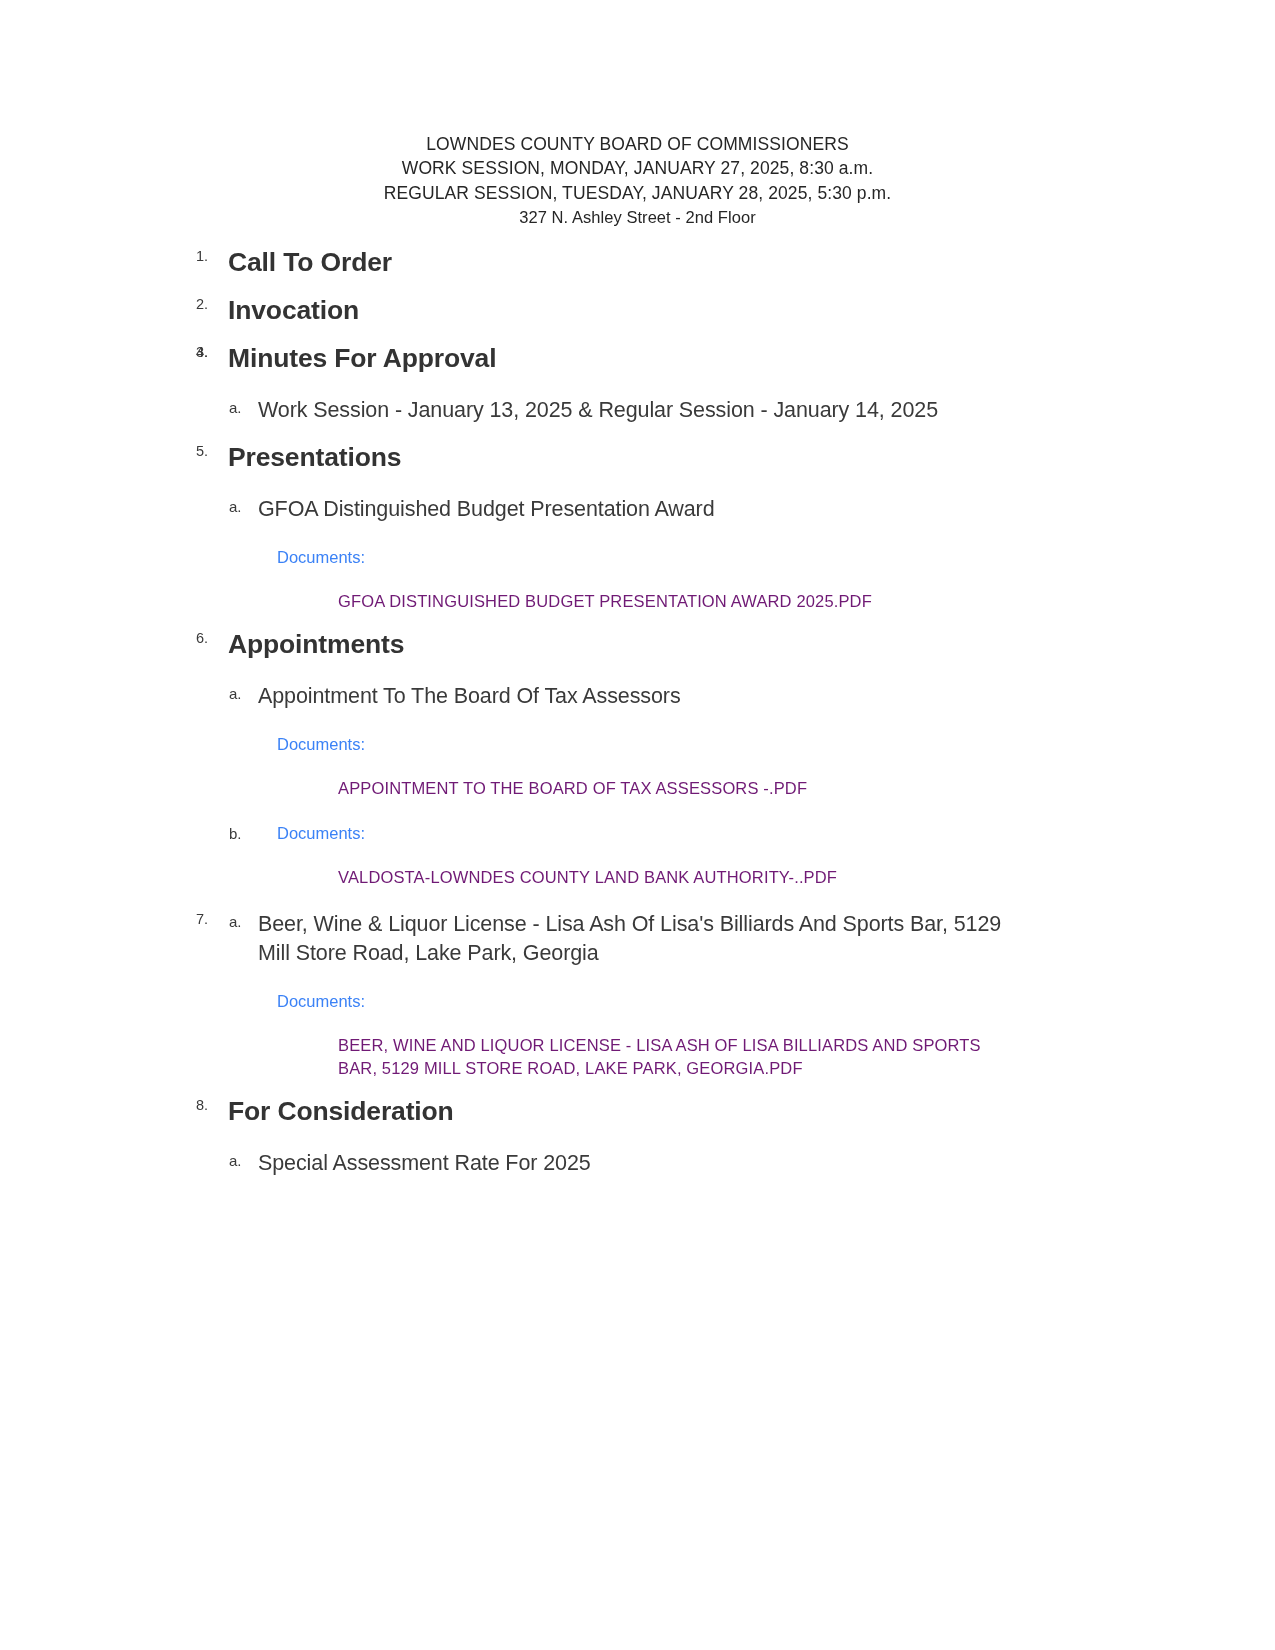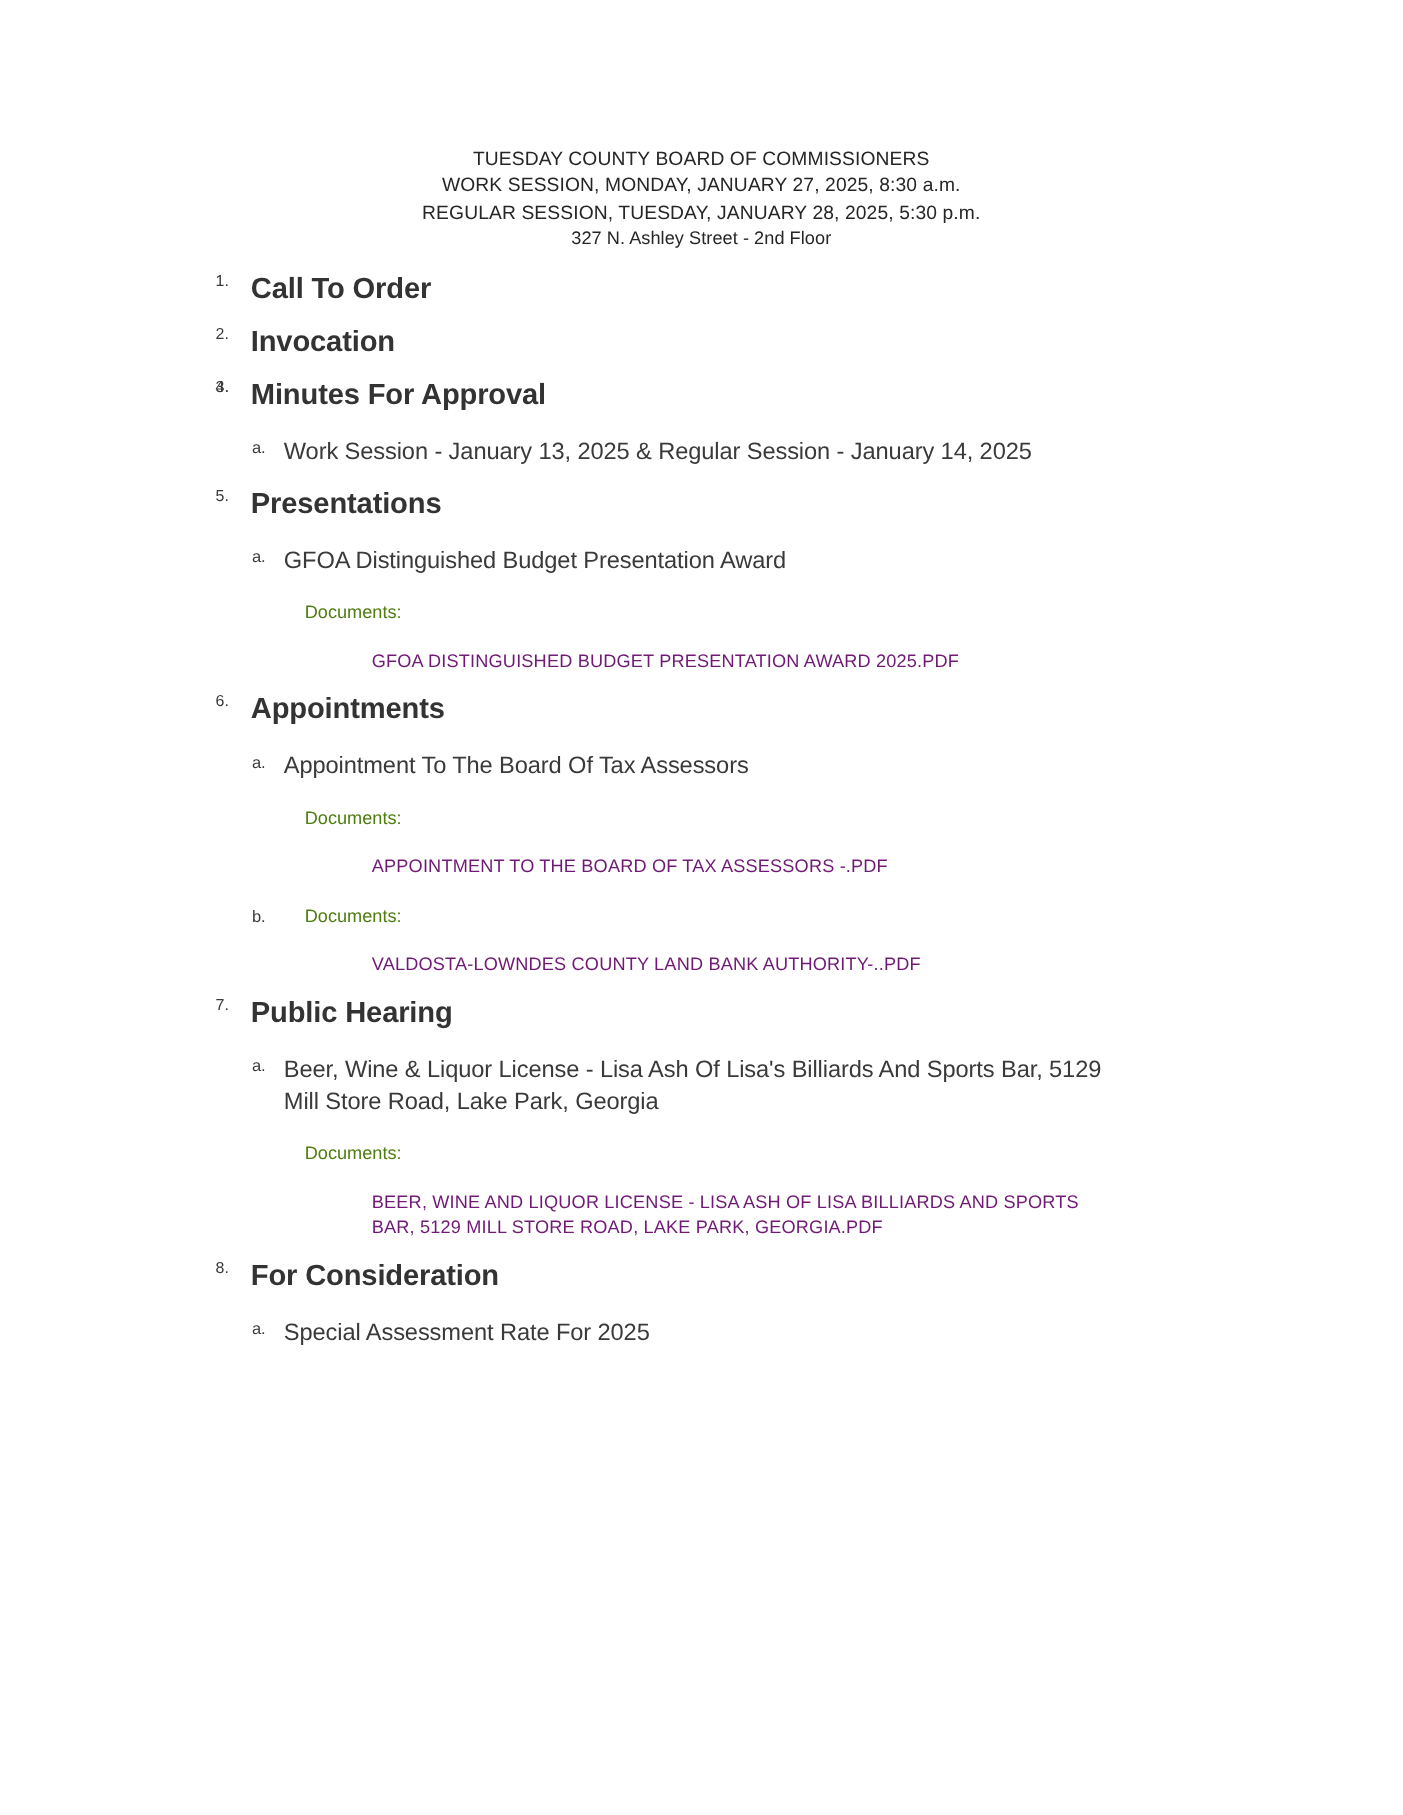--- a/index.html
+++ b/index.html
@@ -106,21 +106,21 @@
     max-width: 745px;
   }
 
   
   .docs-label {
     display: block;
     margin-top: 23px;
     padding-left: 277px;
     font-size: 16.5px;
     line-height: 20px;
-    color: #4d7c0f;
+    color: #3b82f6;
   }
 
   
   .doc-link {
     display: block;
     margin-top: 23px;
     padding-left: 338px;
     font-size: 16.5px;
     line-height: 22.5px;
     color: #701a75;
@@ -131,21 +131,21 @@
   .doc-link.wrap {
     max-width: 672px;
   }
 </style>
 </head>
 <body>
 
 <div class="page">
 
   <div class="doc-header">
-    <div class="hline">TUESDAY COUNTY BOARD OF COMMISSIONERS</div>
+    <div class="hline">LOWNDES COUNTY BOARD OF COMMISSIONERS</div>
     <div class="hline">WORK SESSION, MONDAY, JANUARY 27, 2025, 8:30 a.m.</div>
     <div class="hline">REGULAR SESSION, TUESDAY, JANUARY 28, 2025, 5:30 p.m.</div>
     <div class="hline addr">327 N. Ashley Street - 2nd Floor</div>
   </div>
 
   <ol class="agenda" id="agenda-root">
       <li class="item">
         <div class="lvl1">
           <span class="marker">1.</span>
           <span class="heading">Call To Order</span>
@@ -197,21 +197,20 @@
         <a class="doc-link" href="#">APPOINTMENT TO THE BOARD OF TAX ASSESSORS -.PDF</a>
         <div class="lvl2">
           <span class="marker">b.</span>
         </div>
         <div class="docs-label">Documents:</div>
         <a class="doc-link" href="#">VALDOSTA-LOWNDES COUNTY LAND BANK AUTHORITY-..PDF</a>
       </li>
       <li class="item">
         <div class="lvl1">
           <span class="marker">7.</span>
-          <span class="heading">Public Hearing</span>
         </div>
         <div class="lvl2">
           <span class="marker">a.</span>
           <span class="text">Beer, Wine &amp; Liquor License - Lisa Ash Of Lisa's Billiards And Sports Bar, 5129 Mill Store Road, Lake Park, Georgia</span>
         </div>
         <div class="docs-label">Documents:</div>
         <a class="doc-link wrap" href="#">BEER, WINE AND LIQUOR LICENSE - LISA ASH OF LISA BILLIARDS AND SPORTS BAR, 5129 MILL STORE ROAD, LAKE PARK, GEORGIA.PDF</a>
       </li>
       <li class="item">
         <div class="lvl1">

